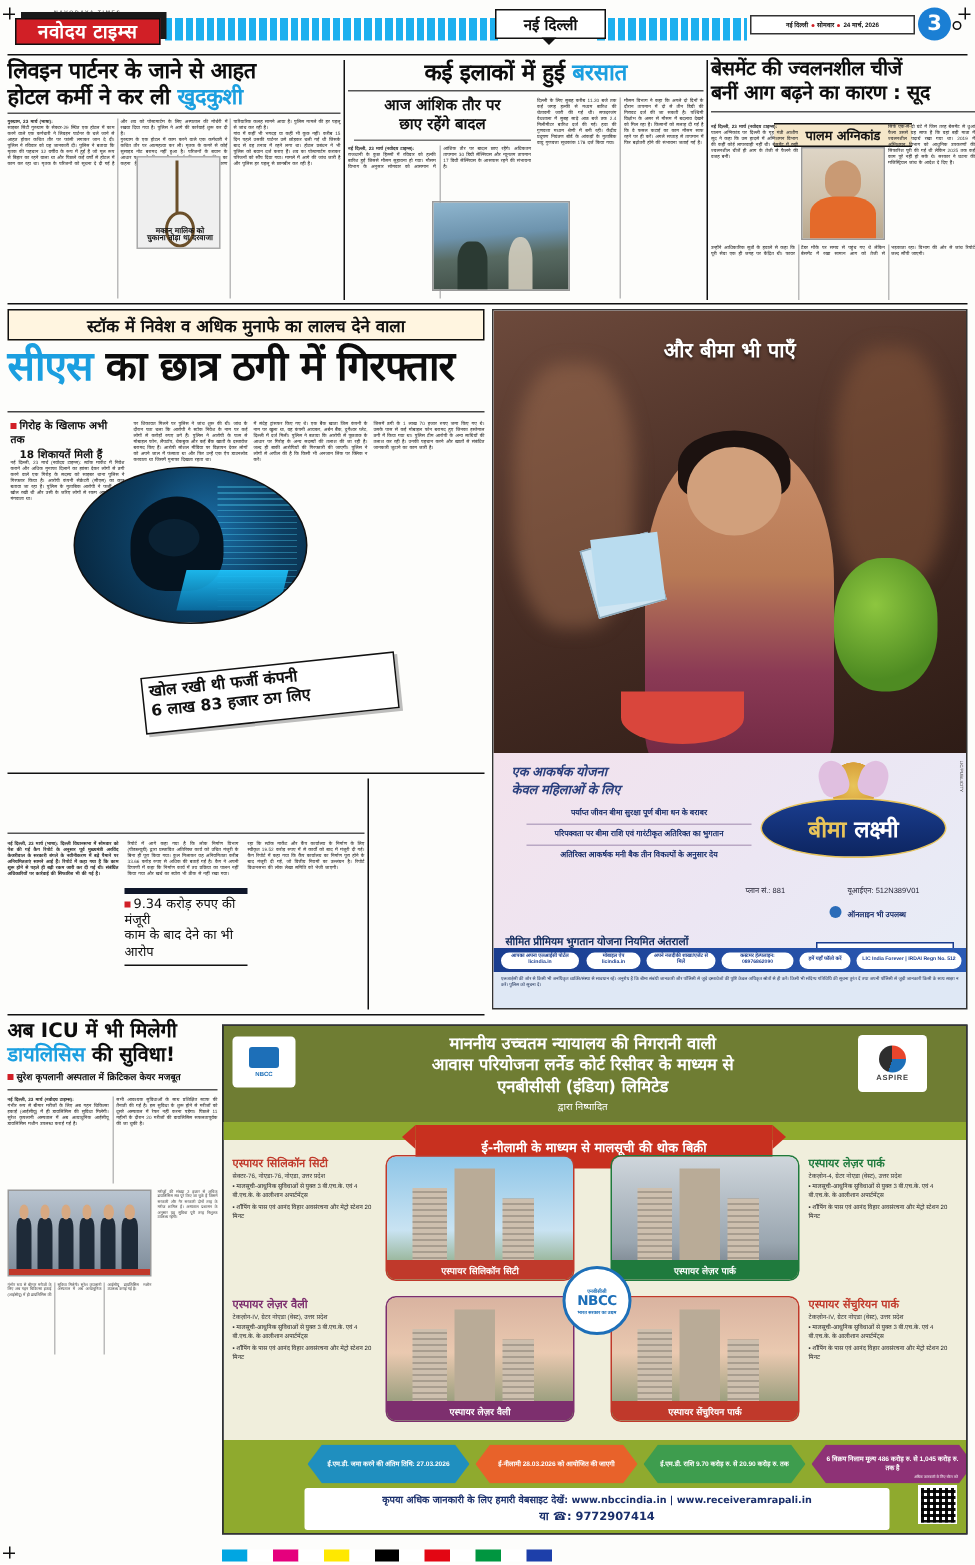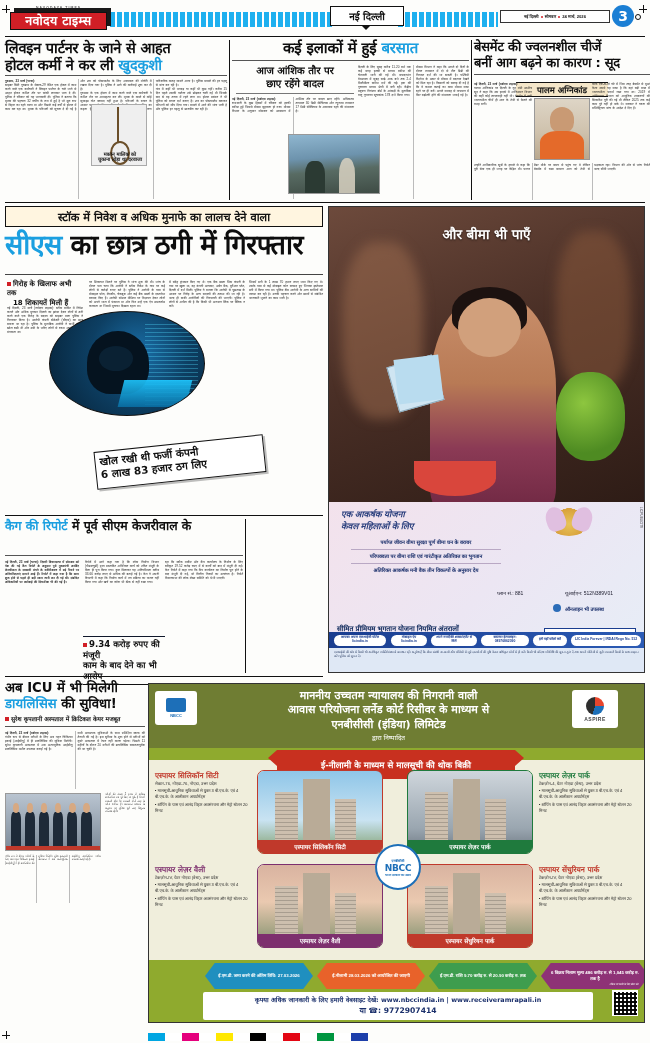--- a/index.html
+++ b/index.html
@@ -130,23 +130,23 @@
              font-family: "DejaVu Sans", sans-serif; font-weight: bold; font-size: 10.5px;
              line-height: 1.25; color: #111; padding: 3px 4px; z-index: 6;
              box-shadow: 2px 2px 0 rgba(0,0,0,.25); }
 
   
   .cag { position: absolute; left: 5px; top: 519px; width: 318px; height: 154px; }
   .cag-hl { font-family: "DejaVu Sans", sans-serif; font-weight: bold; font-size: 12.4px;
             line-height: 1.18; color: #0d0d0d; }
   .cag-hl .hi { color: #1b9fe0; }
   .aap { position: absolute; left: 330px; }
-  .boxquote { border-top: 1px solid #0f172a; border-bottom: 1px solid #111;
-              font-family: "DejaVu Sans", sans-serif; font-weight: bold; font-size: 8.6px;
-              line-height: 1.25; color: #111; padding: 2px 0; margin-top: 44px; }
+  .boxquote { border-top: 4px solid #0f172a; border-bottom: 1px solid #111;
+              font-family: "DejaVu Sans", sans-serif; font-weight: normal; font-size: 8.6px;
+              line-height: 1.25; color: #111; padding: 2px 0; }
 
   
   .icu { position: absolute; left: 5px; top: 680px; width: 140px; height: 300px; }
   .icu-hl { font-family: "DejaVu Sans", sans-serif; font-weight: bold; font-size: 13.2px;
             line-height: 1.16; color: #0d0d0d; }
   .icu-hl .hi { color: #1b9fe0; }
   .ph-group { position: relative; background: linear-gradient(180deg,#b9c4d0 0%,#7d8b99 100%); }
   .ph-group .person { position: absolute; bottom: 6%; width: 11%; height: 62%;
                       background: #1e2a38; border-radius: 22% 22% 0 0; }
   .ph-group .person:after { content:""; position: absolute; left: 18%; top: -26%; width: 64%;
@@ -499,23 +499,20 @@
   </div>
 
   <div class="callout">
     <div>खोल रखी थी फर्जी कंपनी</div>
     <div>6 लाख 83 हजार ठग लिए</div>
   </div>
 
   <div class="rule" style="left:5px;top:515px;width:318px;height:1px;"></div>
 
   <div class="cag">
-    <div class="cag-hl" style="width:238px;">
-      <span class="hi">कैग की रिपोर्ट</span><span> में पूर्व सीएम केजरीवाल के</span>
-    </div>
     <div class="vdiv" style="left:240px;top:0;height:154px;"></div>
     <div class="rule" style="left:0;top:36px;width:238px;height:.6px;background:#555;"></div>
 
     <div style="position:absolute;left:0;top:41px;width:74px;height:112px;">
       <p class="body-txt"><b>नई दिल्ली, 23 मार्च (भाषा): दिल्ली विधानसभा में सोमवार को पेश की गई कैग रिपोर्ट के अनुसार पूर्व मुख्यमंत्री अरविंद केजरीवाल के सरकारी बंगले के नवीनीकरण में बड़े पैमाने पर अनियमितताएं सामने आई हैं। रिपोर्ट में कहा गया है कि काम शुरू होने से पहले ही बड़ी रकम जारी कर दी गई थी। संबंधित अधिकारियों पर कार्रवाई की सिफारिश भी की गई है।</b></p>
     </div>
     <div style="position:absolute;left:80px;top:41px;width:74px;height:112px;">
       <p class="body-txt">रिपोर्ट में आगे कहा गया है कि लोक निर्माण विभाग (पीडब्ल्यूडी) द्वारा प्रस्तावित अतिरिक्त कार्य को उचित मंजूरी के बिना ही पूरा किया गया। कुल मिलाकर यह अनियमितता करीब 33.66 करोड़ रुपए से अधिक की बताई गई है। कैग ने अपनी टिप्पणी में कहा कि निर्माण कार्य में तय प्रक्रिया का पालन नहीं किया गया और खर्च का ब्योरा भी ठीक से नहीं रखा गया।</p>
     </div>
     <div style="position:absolute;left:160px;top:41px;width:78px;height:112px;">
@@ -593,20 +590,23 @@
           <div>केवल महिलाओं के लिए</div>
         </div>
         <div class="lic-feat">
           <div>पर्याप्त जीवन बीमा सुरक्षा पूर्ण बीमा धन के बराबर</div>
           <div>परिपक्वता पर बीमा राशि एवं गारंटीकृत अतिरिक्त का भुगतान</div>
           <div>अतिरिक्त आकर्षक मनी बैक तीन विकल्पों के अनुसार देय</div>
         </div>
 
         <div class="bimalogo">
           <div class="bfly"></div>
+          <div class="oval">
+            <span><em>बीमा</em> <span>लक्ष्मी</span></span>
+          </div>
         </div>
 
         <div class="plan-no">
           <span>प्लान सं.:</span>
           <span>881</span>
         </div>
         <div class="uin-no">
           <span>यूआईएन:</span>
           <span>512N389V01</span>
         </div>

